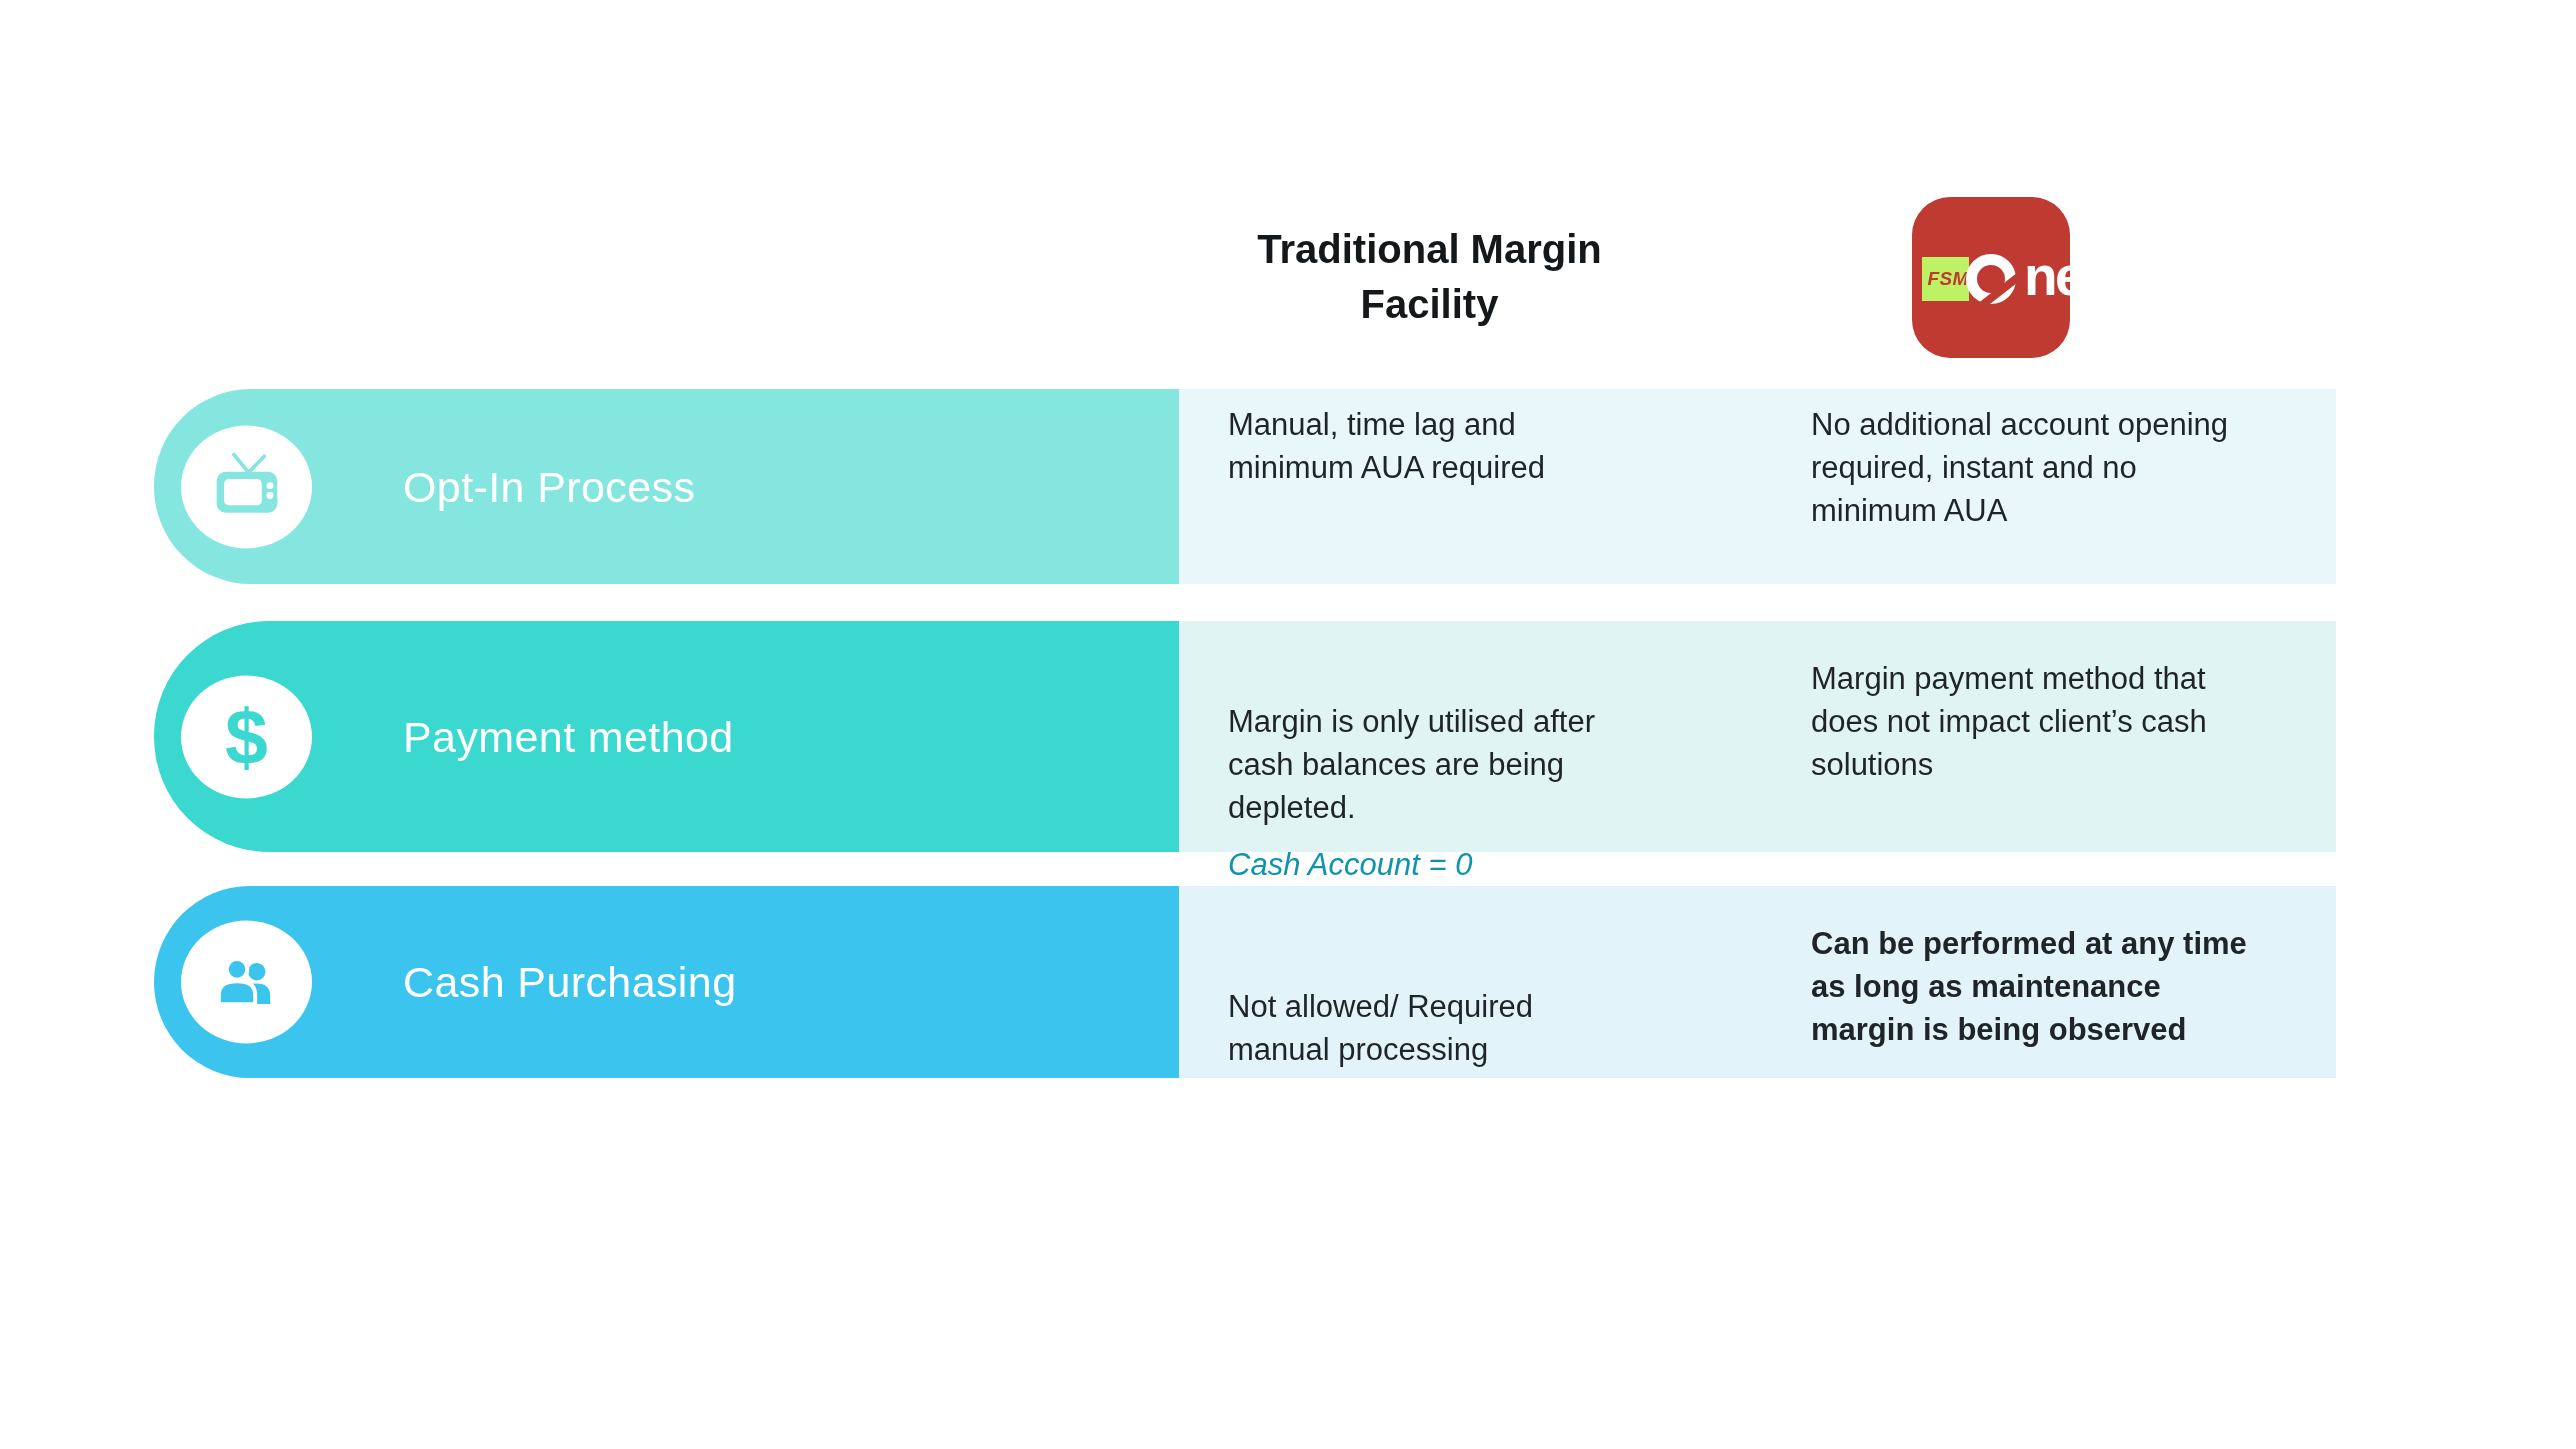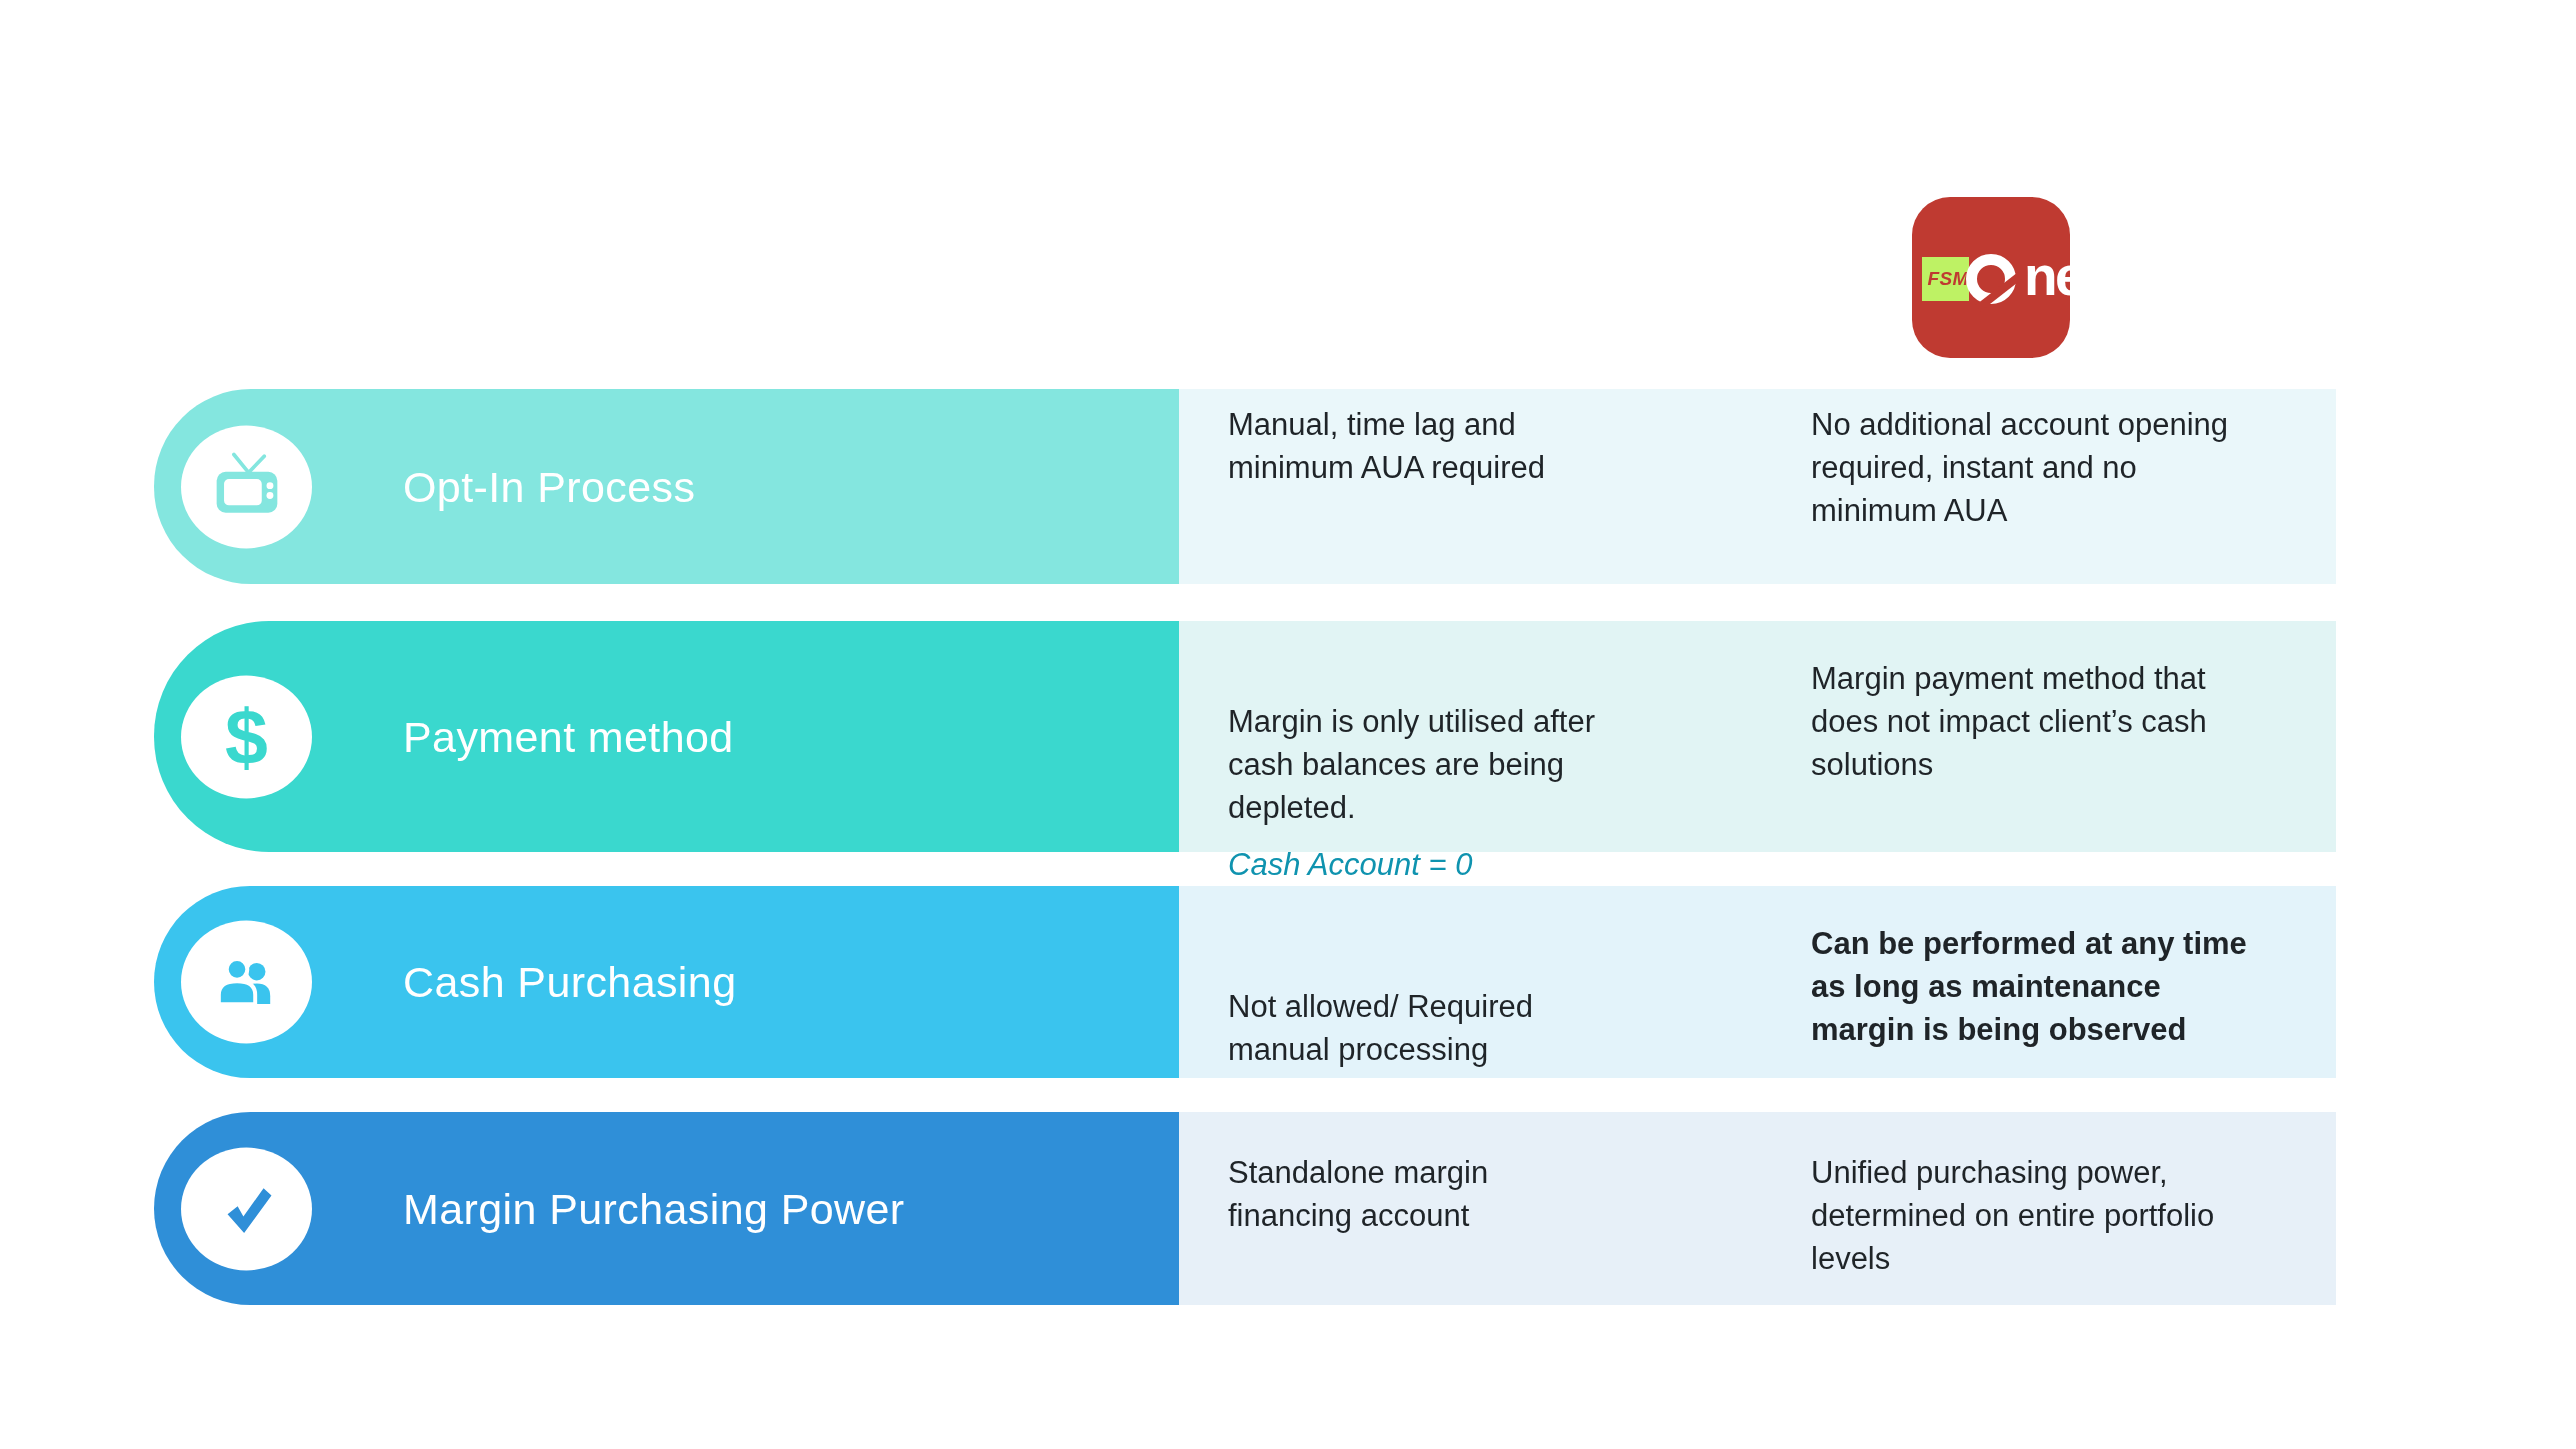--- a/index.html
+++ b/index.html
@@ -78,20 +78,22 @@
   .row3 .cell.fsm  { padding-top:36px;font-weight:bold; }
   .row4 .cell      { padding-top:39px; }
 
   .note { display:block; margin-top:14.3px; font-style:italic; color:#0F93AF; }
 </style>
 </head>
 <body>
 
 <div class="canvas">
 
+  <div class="header-title" style="color: rgb(21, 24, 26);">Traditional Margin
+Facility</div>
 
   <div class="logo" style="background-color: rgb(191, 58, 49);">
     <div class="logo-fsm-box">
       <span class="logo-fsm-text" style="color: rgb(191, 58, 49);">FSM</span>
     </div>
     <div class="logo-ring">
       <span class="logo-slash" style="background-color: rgb(191, 58, 49);"></span>
     </div>
     <span class="logo-ne">ne</span>
   </div>
@@ -153,33 +155,15 @@
       </div>
       <span class="bar-label">Cash Purchasing</span>
     </div>
     <div class="cell trad">Not allowed/ Required
 manual processing</div>
     <div class="cell fsm">Can be performed at any time
 as long as maintenance
 margin is being observed</div>
   </div>
 
-  <div class="row row4">
-    <div class="panel" style="background-color: rgb(231, 240, 248);"></div>
-    <div class="bar" style="background-color: rgb(47, 143, 216);">
-      <div class="circle" style="color: rgb(47, 143, 216);">
-        <span>
-          <svg width="72" height="72" viewBox="0 0 100 100">
-            <path d="M23 58 L37 47 L45 61 L73 22 L84 32 L46 84 Z" fill="currentColor"></path>
-          </svg>
-        </span>
-      </div>
-      <span class="bar-label">Margin Purchasing Power</span>
-    </div>
-    <div class="cell trad">Standalone margin
-financing account</div>
-    <div class="cell fsm">Unified purchasing power,
-determined on entire portfolio
-levels</div>
-  </div>
 
 </div>
 
 
 </body></html>

